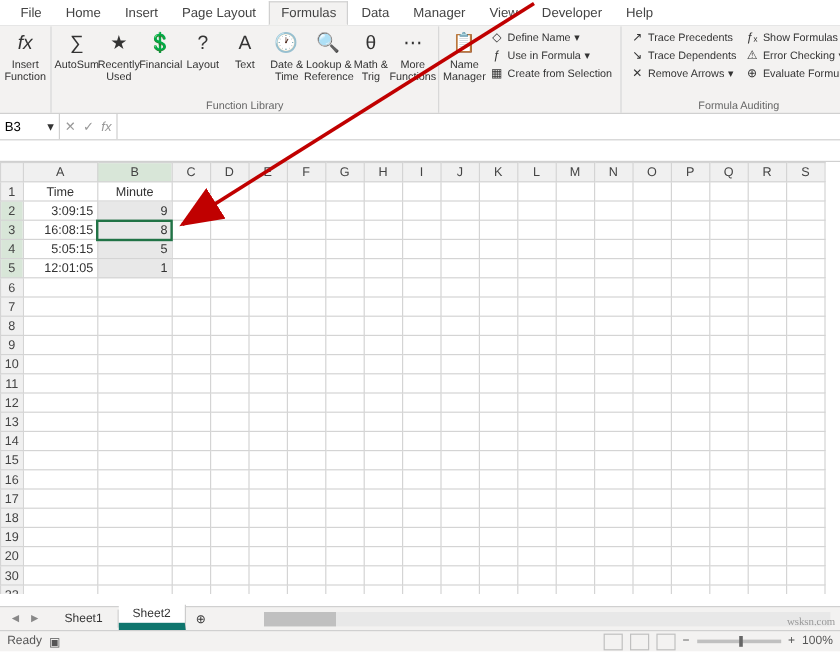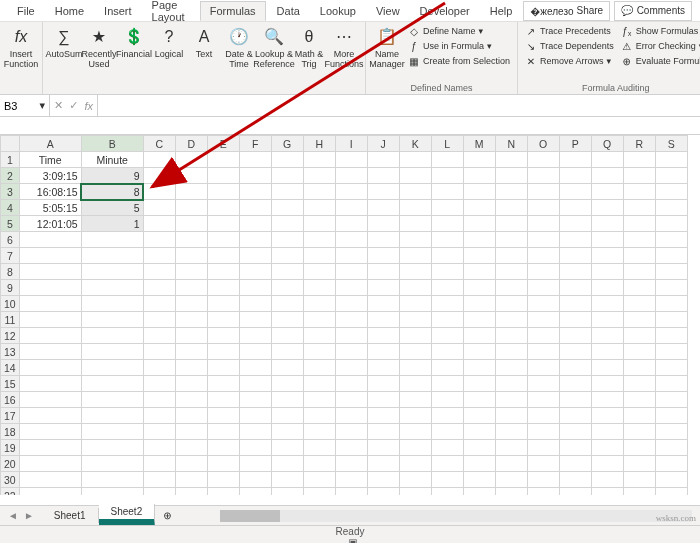--- a/index.html
+++ b/index.html
@@ -48,55 +48,45 @@
 
 .sheet-bar { position: absolute; bottom: 18px; left: 0; right: 0; height: 20px; display: flex; align-items: center; background: #f3f2f1; border-top: 1px solid #d0d0d0; font-size: 10px; }
 .sheet-nav { padding: 0 8px; color: #888; display: flex; gap: 6px; }
 .sheet-tab { padding: 2px 12px; border-right: 1px solid #ccc; cursor: pointer; }
 .sheet-tab.active { background: #fff; border-bottom: 8px solid #0f766e; }
 .sheet-add { padding: 2px 8px; cursor: pointer; }
 .hscroll { flex: 1; margin: 0 8px 0 40px; height: 12px; background: #e8e8e8; position: relative; }
 .hscroll::before { content: ""; position: absolute; left: 0; width: 60px; height: 100%; background: #c0c0c0; }
 
 
-.status-bar { position: absolute; bottom: 0; left: 0; right: 0; height: 18px; background: #f3f2f1; display: flex; align-items: center; font-size: 10px; padding: 0 6px; color: #555; border-top: 1px solid #d0d0d0; flex-direction: column; }
+.status-bar { position: absolute; bottom: 0; left: 0; right: 0; height: 18px; background: #f3f2f1; display: flex; align-items: center; font-size: 10px; padding: 0 6px; color: #555; border-top: 1px solid #d0d0d0; }
 .status-right { margin-left: auto; display: flex; align-items: center; gap: 6px; }
 .zoom-slider { width: 70px; height: 3px; background: #c0c0c0; position: relative; }
 .zoom-slider::after { content: ""; position: absolute; left: 50%; top: -3px; width: 3px; height: 9px; background: #666; }
 .view-btn { width: 16px; height: 14px; border: 1px solid #c0c0c0; }
 
 
 .arrow { position: absolute; top: 0; left: 0; pointer-events: none; z-index: 100; }
 
 .watermark { position: absolute; right: 4px; bottom: 20px; font-size: 9px; color: #999; z-index: 50; font-family: Liberation Serif, serif; }
 </style>
 </head>
 <body>
 
 <div class="tabs">
   <div class="tab">File</div>
   <div class="tab">Home</div>
   <div class="tab">Insert</div>
   <div class="tab">Page Layout</div>
   <div class="tab active">Formulas</div>
   <div class="tab">Data</div>
-  <div class="tab">Lookup</div>
+  <div class="tab">Manager</div>
   <div class="tab">View</div>
   <div class="tab">Developer</div>
   <div class="tab">Help</div>
-  <div class="tabs-right">
-    <div class="share-btn">
-        <span>�железо</span>
-        <span>Share</span>
-      </div>
-    <div class="comments-btn">
-        <span>💬</span>
-        <span>Comments</span>
-      </div>
-  </div>
 </div>
 
 <div class="ribbon">
   <div class="group">
     <div class="group-body">
       <div class="btn-lg">
           <span class="icon" style="font-style:italic">fx</span>
           <span>Insert Function</span>
         </div>
     </div>
@@ -111,21 +101,21 @@
       <div class="btn-lg">
           <span class="icon">★</span>
           <span>Recently Used</span>
         </div>
       <div class="btn-lg">
           <span class="icon">💲</span>
           <span>Financial</span>
         </div>
       <div class="btn-lg">
           <span class="icon">?</span>
-          <span>Logical</span>
+          <span>Layout</span>
         </div>
       <div class="btn-lg">
           <span class="icon">A</span>
           <span>Text</span>
         </div>
       <div class="btn-lg">
           <span class="icon">🕐</span>
           <span>Date &amp; Time</span>
         </div>
       <div class="btn-lg">
@@ -134,37 +124,37 @@
         </div>
       <div class="btn-lg">
           <span class="icon">θ</span>
           <span>Math &amp; Trig</span>
         </div>
       <div class="btn-lg">
           <span class="icon">⋯</span>
           <span>More Functions</span>
         </div>
     </div>
+    <div class="group-label">Function Library</div>
   </div>
   <div class="group">
     <div class="group-body">
       <div class="btn-lg">
           <span class="icon">📋</span>
           <span>Name Manager</span>
         </div>
       <div class="btn-row">
         <div class="btn-sm"><span class="icon">◇</span><span>Define Name</span> ▾</div>
         <div class="btn-sm"><span class="icon">ƒ</span><span>Use in Formula</span> ▾</div>
         <div class="btn-sm">
             <span class="icon">▦</span>
             <span>Create from Selection</span>
           </div>
       </div>
     </div>
-    <div class="group-label">Defined Names</div>
   </div>
   <div class="group">
     <div class="group-body">
       <div class="btn-row">
         <div class="btn-sm">
             <span class="icon">↗</span>
             <span>Trace Precedents</span>
           </div>
         <div class="btn-sm">
             <span class="icon">↘</span>

